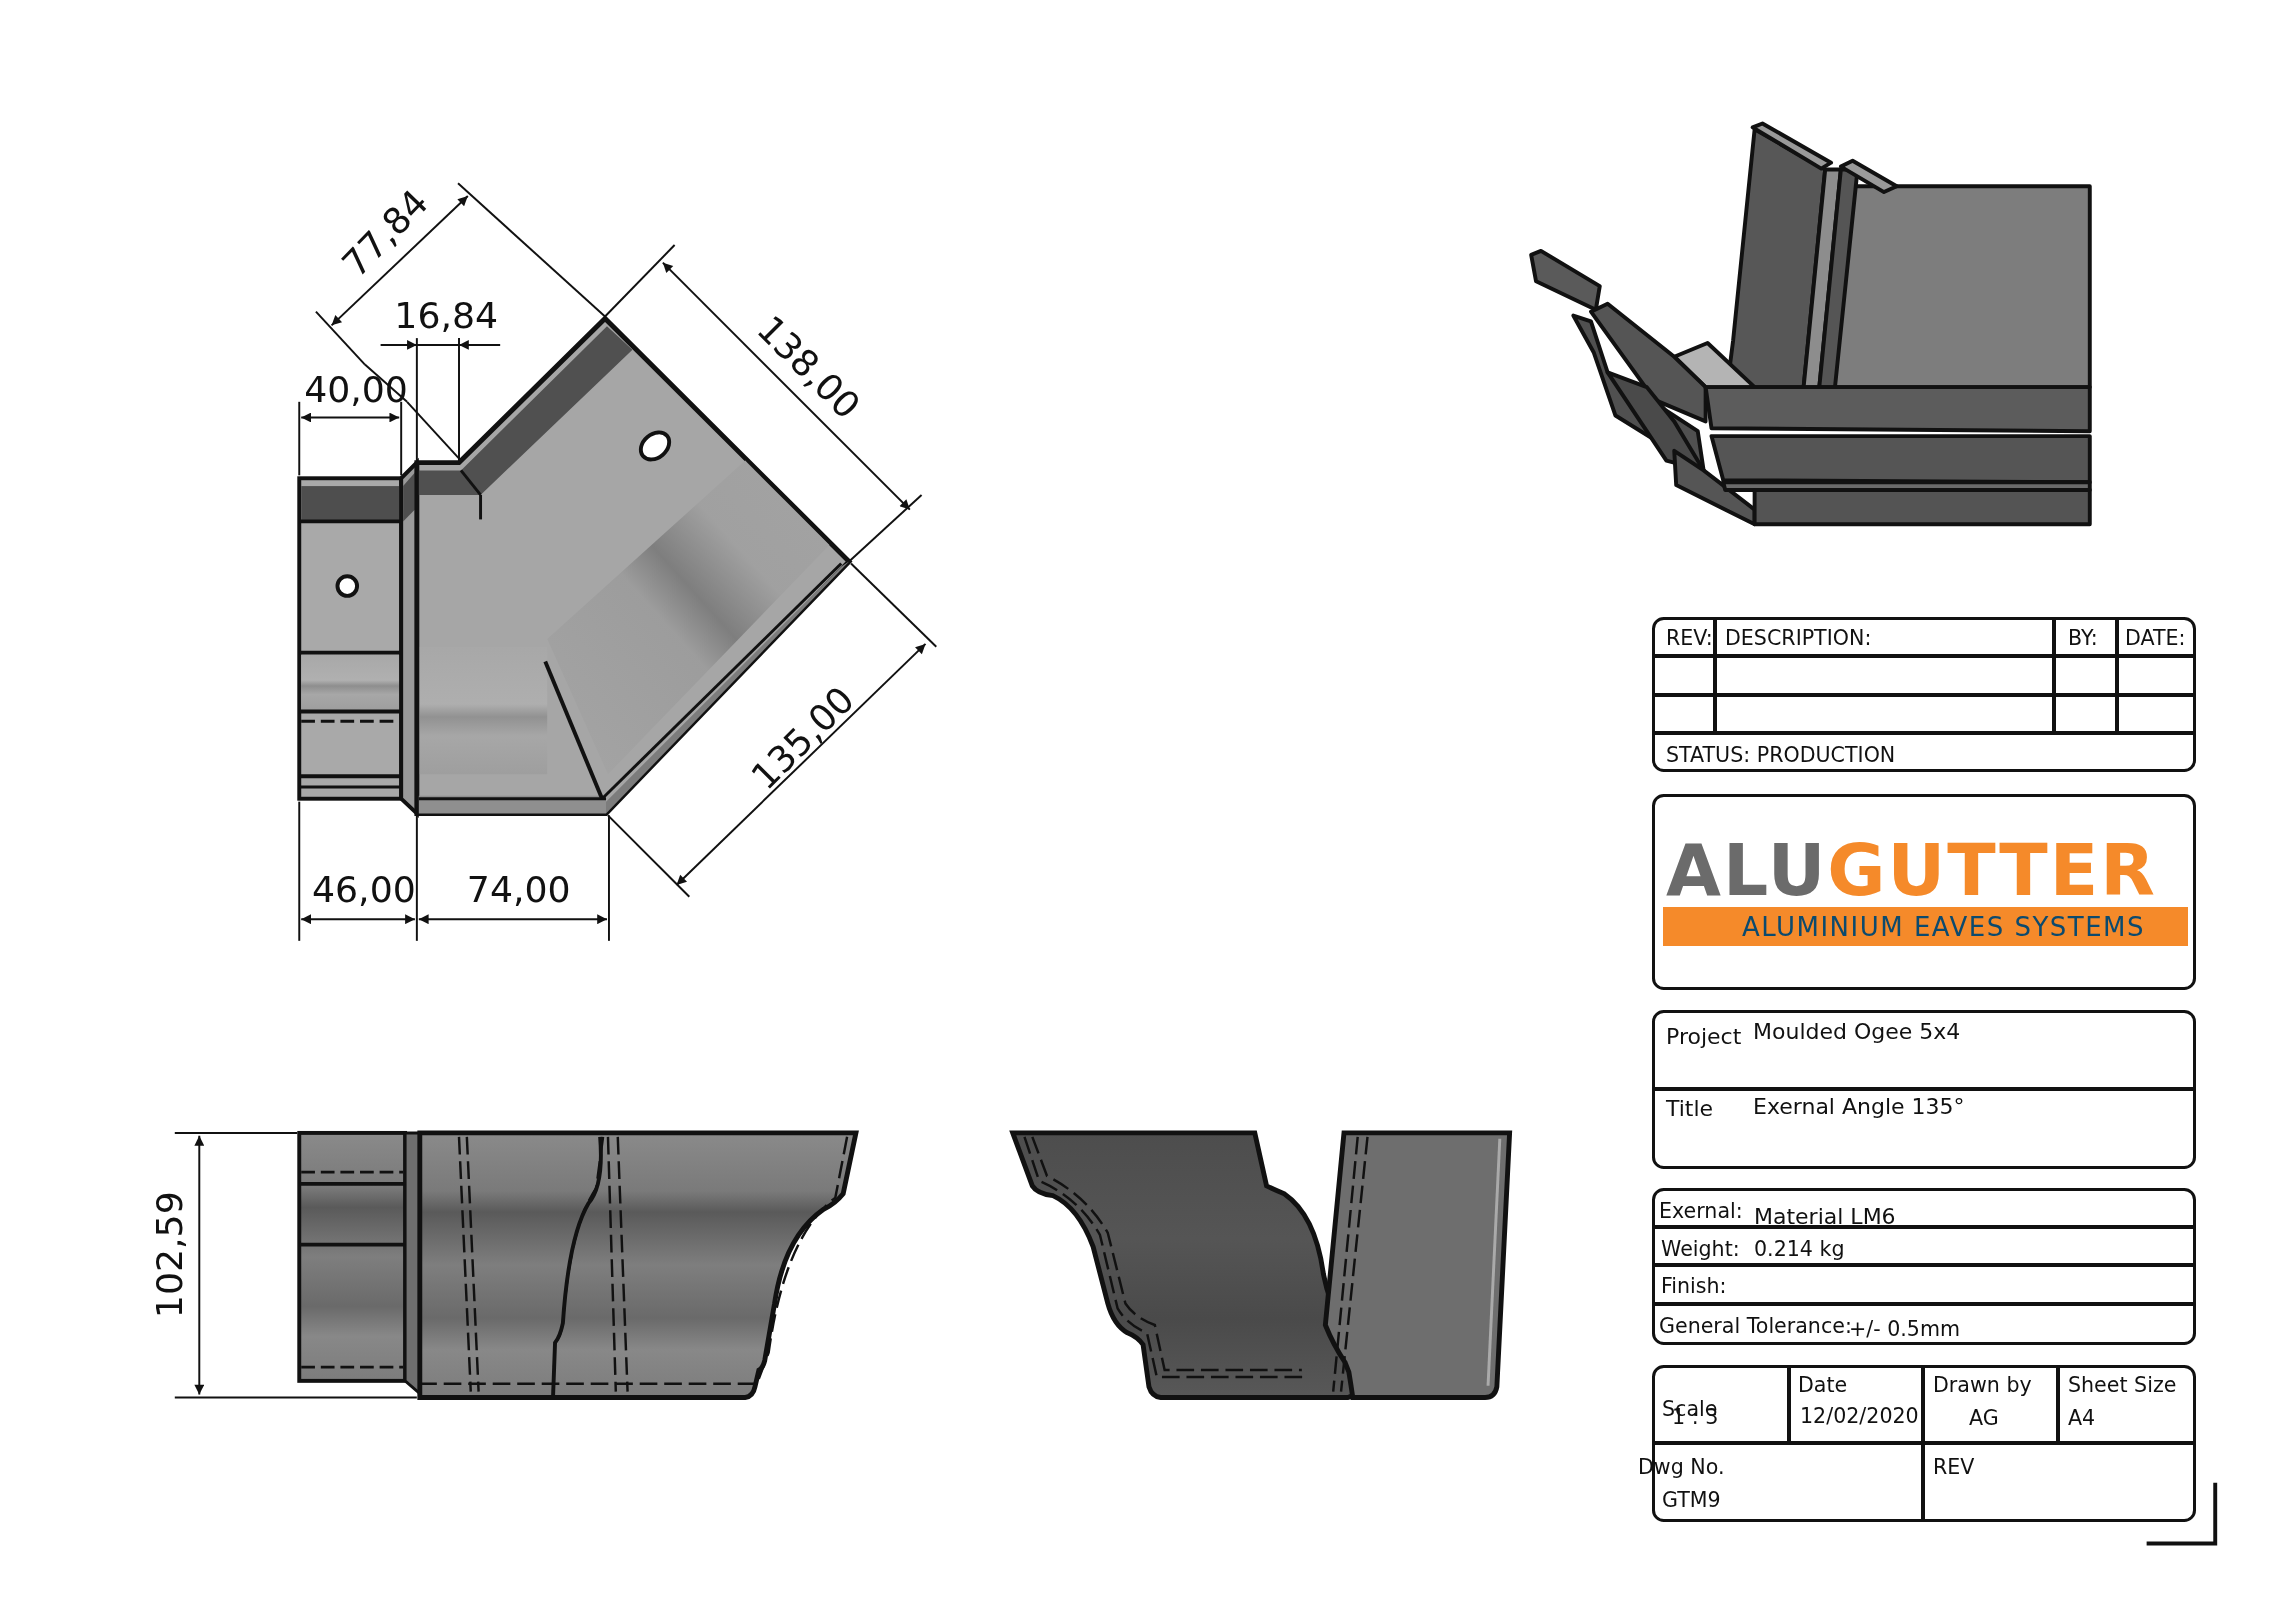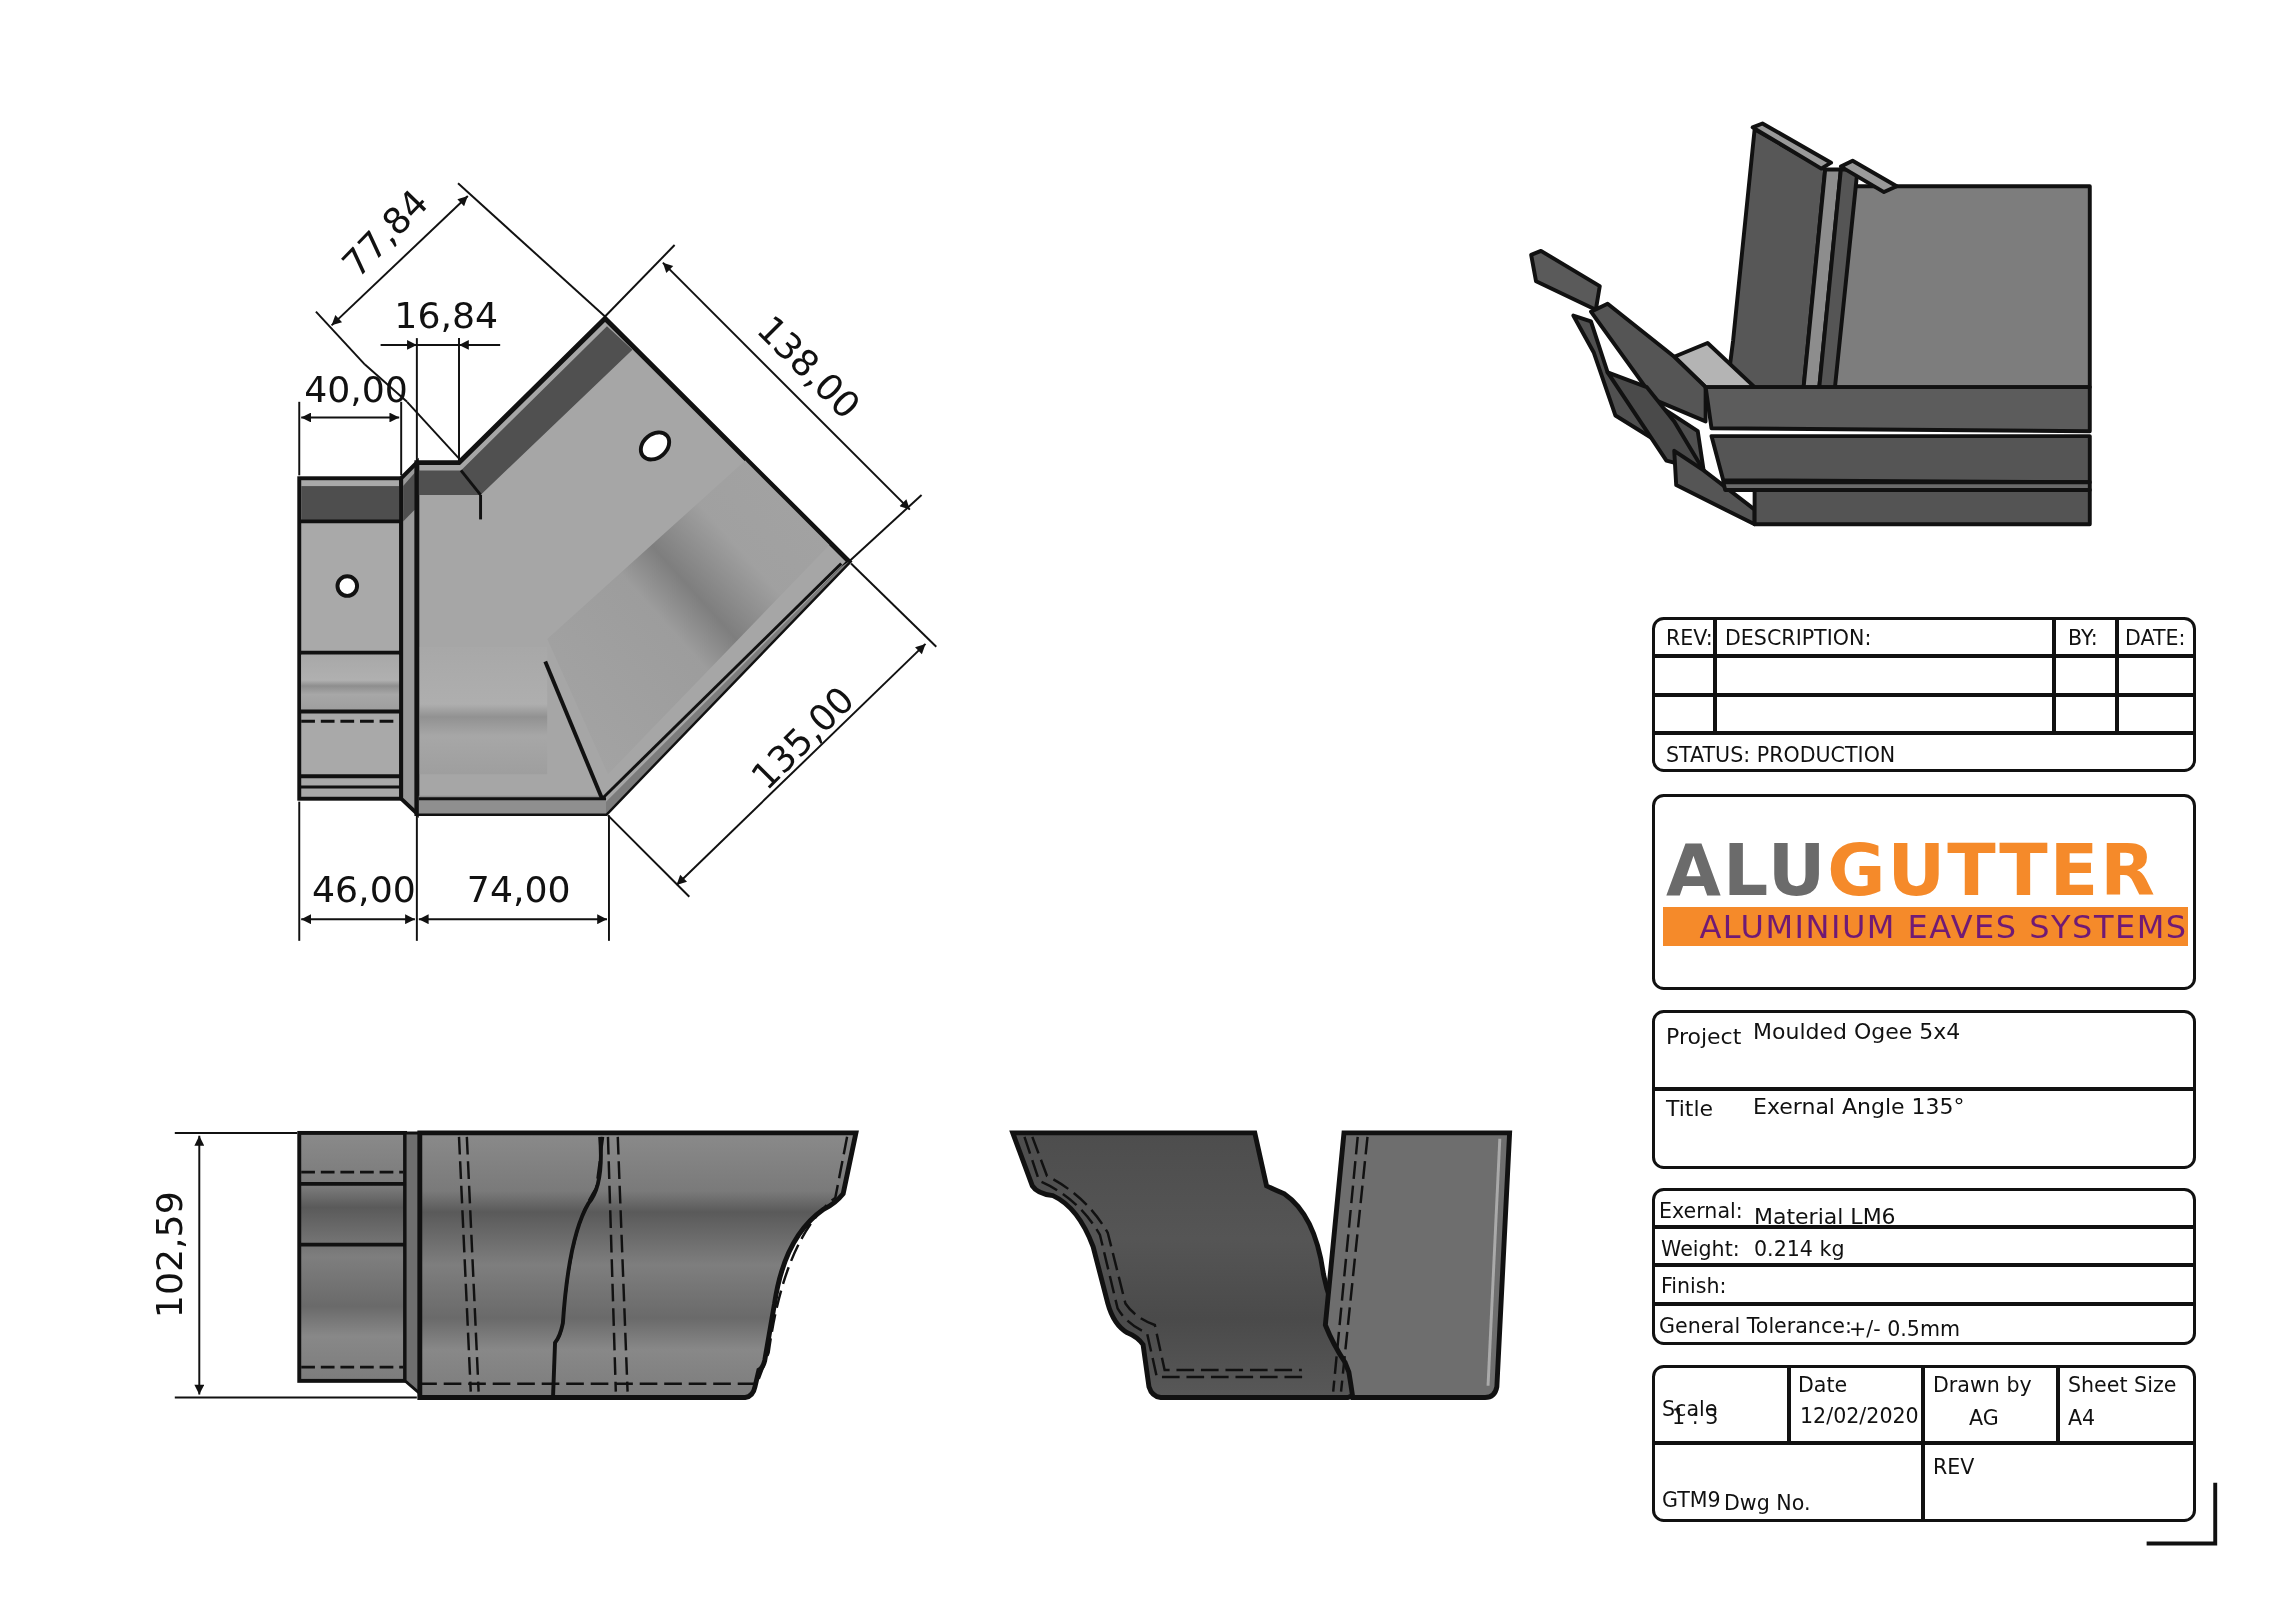--- a/index.html
+++ b/index.html
@@ -10,21 +10,21 @@
     .tb-box { position: absolute; border: 3.9px solid #111; border-radius: 11.8px; box-sizing: border-box; background: #fff; }
     .tb-line-h { position: absolute; height: 3.9px; background: #111; }
     .tb-line-v { position: absolute; width: 3.9px; background: #111; }
     .tb-txt { position: absolute; white-space: nowrap; font-size: 20.6px; line-height: 1; color: #111; }
     .tb-big { font-size: 22px; text-align: right; }
     .tb-small { font-size: 22px; }
     .logo-alu { position: absolute; left: 1666px; top: 835px; font-size: 71px; font-weight: bold;
                 letter-spacing: 2px; line-height: 1; white-space: nowrap; font-family: "DejaVu Sans", sans-serif; }
     .logo-band { position: absolute; left: 1663px; top: 907px; width: 525px; height: 39px;
                  display: flex; align-items: center; justify-content: center; }
-    .logo-band span { color: #701a75; font-size: 32px; letter-spacing: 1.5px; white-space: nowrap; font-family: "DejaVu Sans", sans-serif; margin-left: 36px; }
+    .logo-band span { color: #0c4a6e; font-size: 26px; letter-spacing: 1.5px; white-space: nowrap; font-family: "DejaVu Sans", sans-serif; margin-left: 36px; }
   </style>
 </head>
 <body>
 
 <svg class="drawing" width="2293" height="1620" viewBox="0 0 2339 1653">
   <defs>
     <marker id="arr" viewBox="0 0 10 10" refX="10" refY="5" markerWidth="14" markerHeight="10" orient="auto-start-reverse" markerUnits="userSpaceOnUse">
       <path d="M0,0 L10,5 L0,10 z" fill="#111"></path>
     </marker>
     <linearGradient id="trough" x1="0" y1="0" x2="0" y2="1">
@@ -259,17 +259,17 @@
 <div class="tb-line-v" style="left:1921px; top:1367px; height:153px;"></div>
 <div class="tb-line-v" style="left:2056px; top:1367px; height:75px;"></div>
 <div class="tb-txt" style="left:1662px; top:1375px;margin-top:24px;">Scale</div>
 <div class="tb-txt" style="left:1672px; top:1407px;">1 : 3</div>
 <div class="tb-txt" style="left:1798px; top:1375px;">Date</div>
 <div class="tb-txt" style="left:1800px; top:1406px;">12/02/2020</div>
 <div class="tb-txt" style="left:1933px; top:1375px;">Drawn by</div>
 <div class="tb-txt" style="left:1933px; top:1408px;margin-left:36px;">AG</div>
 <div class="tb-txt" style="left:2068px; top:1375px;">Sheet Size</div>
 <div class="tb-txt" style="left:2068px; top:1408px;">A4</div>
-<div class="tb-txt" style="left:1724px; top:1457px;margin-top:36px;">Dwg No.</div>
+<div class="tb-txt" style="left:1638px; top:1457px;">Dwg No.</div>
 <div class="tb-txt" style="left:1662px; top:1490px;">GTM9</div>
 <div class="tb-txt" style="left:1933px; top:1457px;">REV</div>
 <div class="tb-txt" style="left:1933px; top:1490px;"></div>
 
 
 </body></html>

